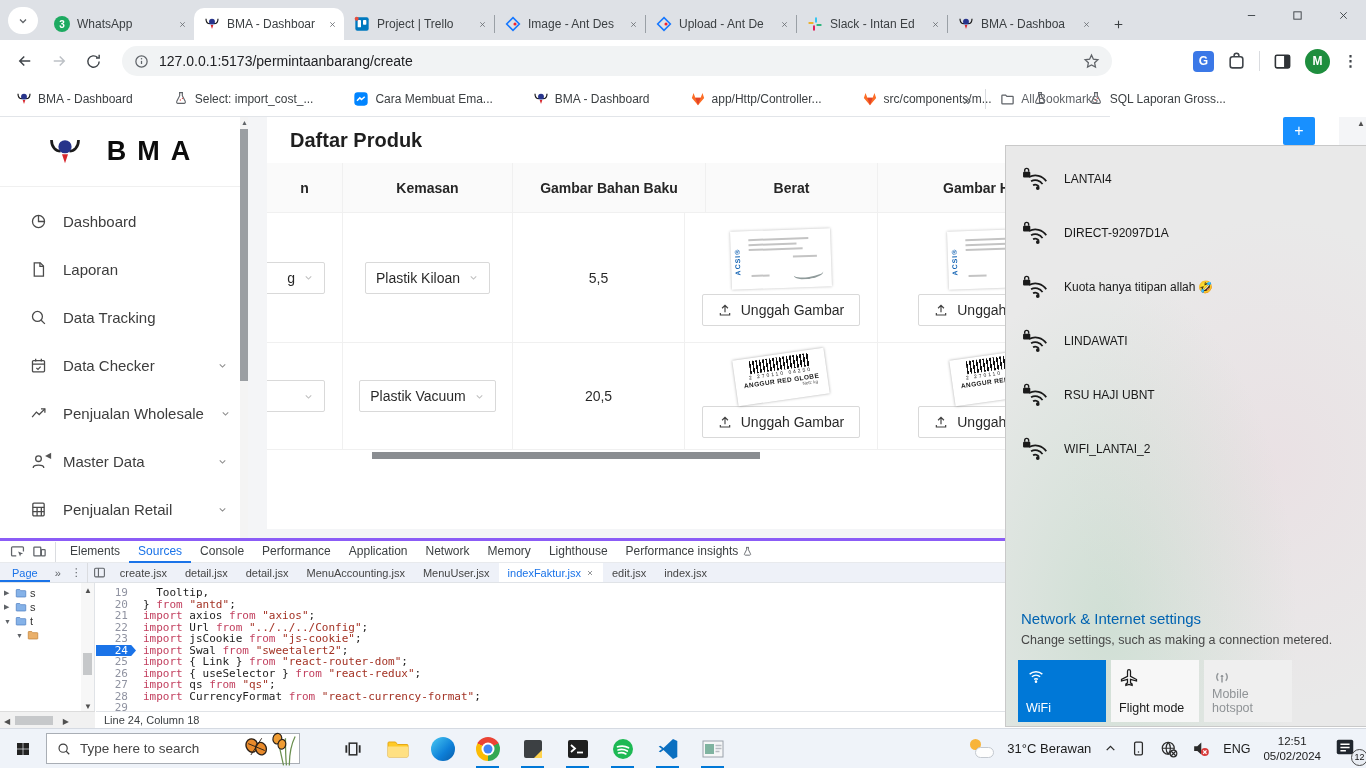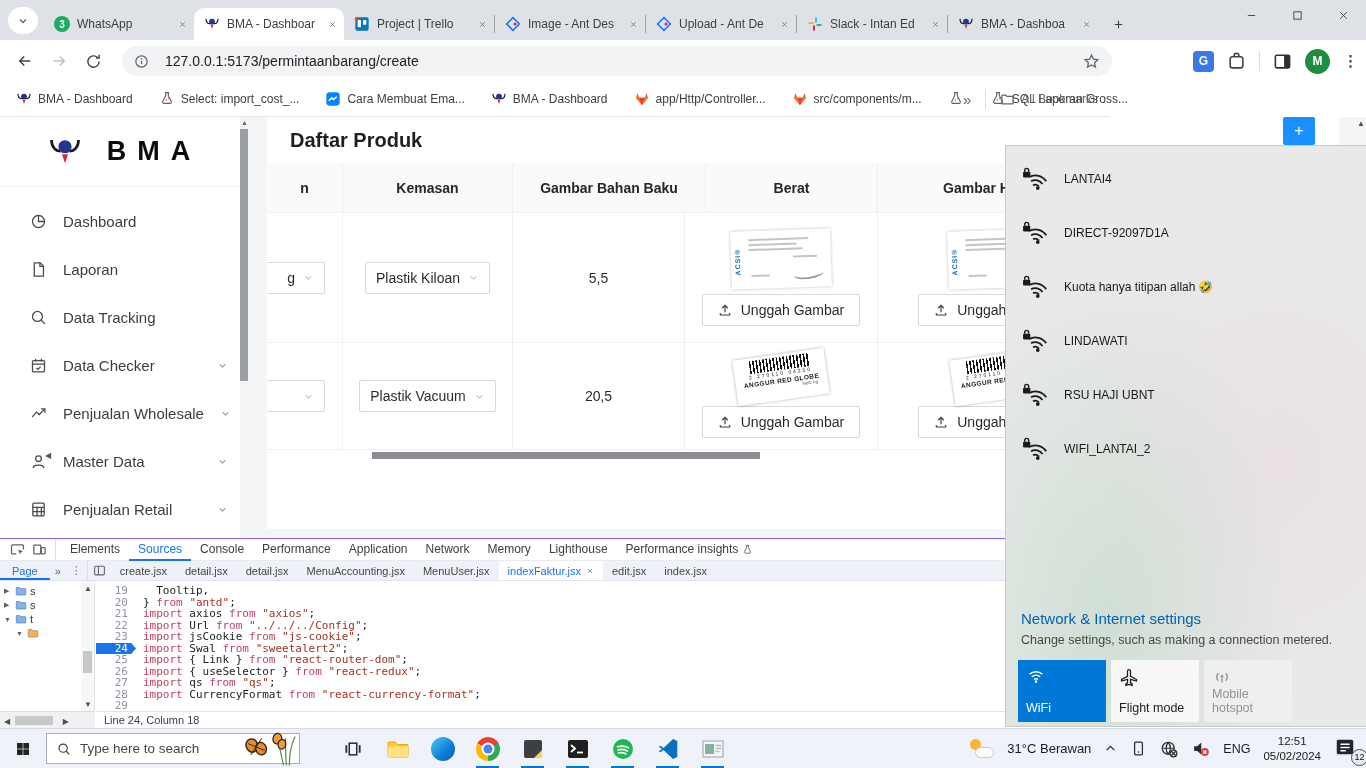--- a/index.html
+++ b/index.html
@@ -18,29 +18,29 @@
   .tsep { width:1px; height:18px; background:#9aa0a6; align-self:center; }
   .newtab { width:28px; height:28px; margin:2px 0 0 6px; display:flex; align-items:center; justify-content:center; color:#3c4043; }
   .wincontrols { position:absolute; right:0; top:0; height:30px; display:flex; }
   .winbtn { width:46px; height:30px; display:flex; align-items:center; justify-content:center; color:#3a3f44; }
   .badge-fav { width:16px; height:16px; border-radius:50%; background:#1daa61; color:#fff; font-size:10px; font-weight:bold; display:flex; align-items:center; justify-content:center; }
 
   
   .toolbar { position:absolute; left:0; top:40px; width:1366px; height:42px; background:#fff; display:flex; align-items:center; }
   .navbtn { width:34px; height:34px; display:flex; align-items:center; justify-content:center; color:#3f4449; }
   .navbtn.disabled { color:#bdc1c6; }
-  .omnibox { position:absolute; left:122px; top:6px; width:990px; height:30px; background:#f1f3f4; border-radius:15px; display:flex; align-items:center; padding:0 12px; gap:16px; }
+  .omnibox { position:absolute; left:122px; top:6px; width:990px; height:30px; background:#f1f3f4; border-radius:15px; display:flex; align-items:center; padding:0 12px; gap:10px; }
   .omnibox .url { flex:1; font-size:14px; color:#202124; }
   .toolbar-right { position:absolute; right:8px; top:4px; height:34px; display:flex; align-items:center; gap:13px; }
   .avatar { width:25px; height:25px; border-radius:50%; background:#1e8e3e; color:#fff; font-size:12px; font-weight:bold; display:flex; align-items:center; justify-content:center; }
   .vdiv { width:1px; height:20px; background:#dadce0; }
   .translate-box { width:21px; height:21px; background:#3b78e7; border-radius:4px; color:#fff; font-size:12px; font-weight:bold; display:flex; align-items:center; justify-content:center; }
 
   
-  .bookmarks { position:absolute; left:0; top:82px; width:1110px; height:35px; background:#fff; border-bottom:1px solid #e2e5e9; display:flex; align-items:center; padding-left:16px; gap:26px; font-size:12px; color:#3c4043; }
+  .bookmarks { position:absolute; left:0; top:82px; width:1110px; height:35px; background:#fff; border-bottom:1px solid #e2e5e9; display:flex; align-items:center; padding-left:16px; gap:40px; font-size:12px; color:#3c4043; }
   .bm { display:flex; align-items:center; gap:6px; white-space:nowrap; }
   .bm-right { position:absolute; right:12px; display:flex; align-items:center; gap:14px; color:#5f6368; }
 
   
   .viewport { position:absolute; left:0; top:117px; width:1366px; height:421px; background:#f4f5f7; overflow:hidden; }
   .sidebar { position:absolute; left:0; top:0; width:248px; height:421px; background:#fff; }
   .logo-wrap { height:70px; display:flex; align-items:center; justify-content:center; gap:16px; border-bottom:1px solid #f0f0f0; }
   .logo-text { font-size:27px; font-weight:bold; letter-spacing:11px; color:#0c0c0c; padding-left:8px; }
   .side-menu { padding-top:10px; }
   .side-item { height:48px; display:flex; align-items:center; gap:16px; padding:0 20px 0 30px; font-size:15px; color:#3d3d3d; }
@@ -67,21 +67,21 @@
   .tline { position:absolute; height:2px; background:#c4c4c4; }
   .thumb-bar { width:92px; height:46px; background:#fff; transform:rotate(-8deg); box-shadow:0 0 3px rgba(0,0,0,.35); display:flex; flex-direction:column; align-items:center; padding-top:3px; }
   .bb { width:60px; height:13px; background:repeating-linear-gradient(90deg,#111 0 1.6px,transparent 1.6px 3.4px); }
   .bdg { font-size:5px; letter-spacing:2px; color:#222; }
   .btt { font-size:6.5px; font-weight:bold; color:#1c1c1c; letter-spacing:.4px; margin-top:1px; }
   .bnt { font-size:4.5px; color:#555; align-self:flex-end; margin-right:10px; }
   .tbl-hscroll { position:absolute; left:372px; top:335px; width:388px; height:7px; background:#8a8d91; z-index:4; }
   .tbl-harrow { position:absolute; left:45px; top:334px; font-size:8px; color:#555; z-index:4; }
 
   
-  .devtools { position:absolute; left:0; top:538px; width:1122px; height:190px; background:#fff; border-top:1px solid #8b5cf6; font-size:12px; color:#3c4043; }
+  .devtools { position:absolute; left:0; top:538px; width:1122px; height:190px; background:#fff; border-top:3px solid #8b5cf6; font-size:12px; color:#3c4043; }
   .dt-toolbar { height:22px; display:flex; align-items:center; border-bottom:1px solid #e8eaed; padding-left:6px; }
   .dt-itool { width:22px; height:20px; display:flex; align-items:center; justify-content:center; color:#5f6368; }
   .dt-tab { padding:0 9px; height:22px; line-height:21px; white-space:nowrap; display:flex; align-items:center; gap:4px; }
   .dt-tab.active { color:#1a73e8; box-shadow:inset 0 -2px 0 #1a73e8; }
   .dt-files { height:20px; background:#eef1f8; display:flex; align-items:stretch; font-size:11px; border-bottom:1px solid #e0e3e7; }
   .dt-page { padding:0 12px; display:flex; align-items:center; color:#1a73e8; box-shadow:inset 0 -2px 0 #1a73e8; }
   .dt-mini { padding:0 5px; display:flex; align-items:center; color:#5f6368; }
   .dt-ftab { padding:0 9px; display:flex; align-items:center; gap:5px; color:#454545; white-space:nowrap; }
   .dt-ftab.active { background:#fff; color:#1a73e8; }
   .dt-tree { position:absolute; left:0; top:42px; width:95px; bottom:17px; border-right:1px solid #e0e3e7; overflow:hidden; padding-top:3px; font-size:11px; }

